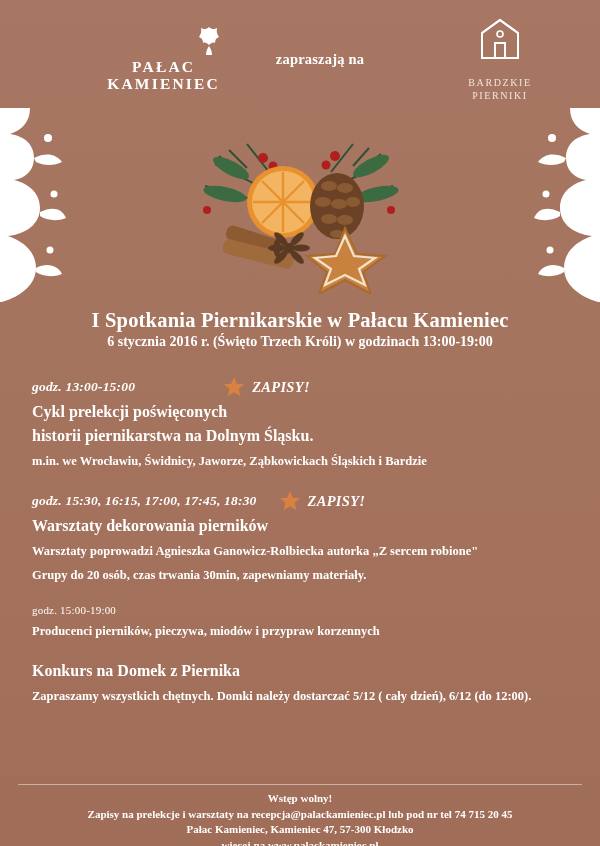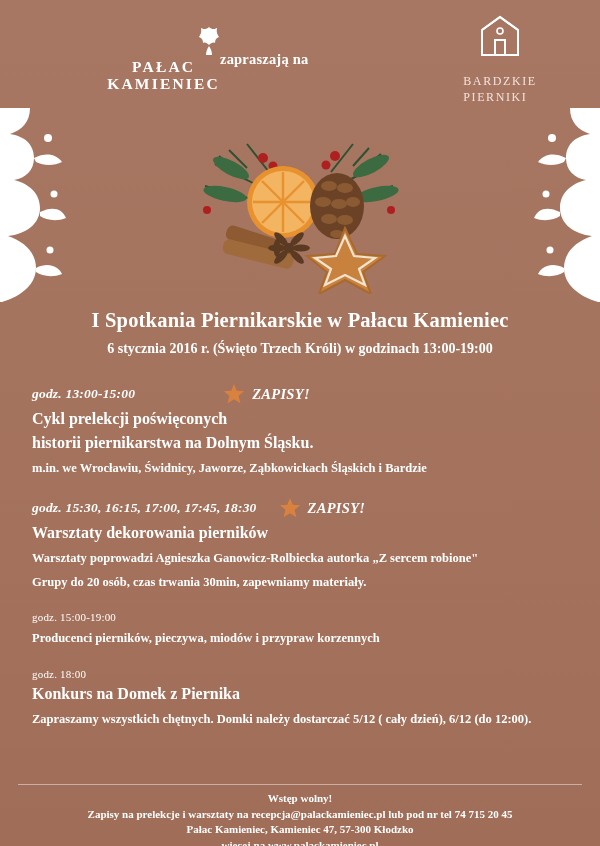--- a/index.html
+++ b/index.html
@@ -42,37 +42,37 @@
     text-align: center;
     line-height: 1.12;
     letter-spacing: 2.2px;
     font-size: 15.5px;
     font-weight: bold;
     color: #fff;
   }
   .logo-left-text .l2 { font-size: 15.5px; }
   .invite {
     flex: 1;
-    text-align: left;
+    text-align: center;
     font-size: 14.5px;
     font-weight: bold;
     letter-spacing: .2px;
     padding-right: 20px;
   }
   .logo-right {
     width: 120px;
     display: flex;
     flex-direction: column;
     align-items: center;
   }
   .house-icon { width: 46px; height: 46px; }
   .logo-right-text {
     margin-top: 14px;
-    text-align: left;
-    font-size: 12px;
+    text-align: center;
+    font-size: 10px;
     letter-spacing: 1.6px;
     line-height: 1.35;
     color: #f0e4de;
   }
 
   
   .orn {
     position: absolute;
     width: 66px;
     height: 210px;
@@ -100,21 +100,21 @@
     font-family: Liberation Serif, serif;
   }
   .title-main {
     font-size: 20.5px;
     font-weight: bold;
     letter-spacing: .2px;
   }
   .title-sub {
     font-size: 14px;
     font-weight: bold;
-    margin-top: 9px;
+    margin-top: 2px;
   }
 
   
   .program {
     padding: 26px 22px 0 32px;
   }
   .block { margin-bottom: 20px; }
   .time-row {
     display: flex;
     align-items: center;
@@ -339,23 +339,20 @@
     </div>
 
     <div class="block">
       <div class="time-row">
         <span class="time plain">godz. 15:00-19:00</span>
       </div>
       <div class="desc">Producenci pierników, pieczywa, miodów i przypraw korzennych</div>
     </div>
 
     <div class="block">
-      <div class="time-row">
-        <span class="time plain">godz. 18:00</span>
-      </div>
       <div class="head">Konkurs na Domek z Piernika</div>
       <div class="desc">Zapraszamy wszystkich chętnych. Domki należy dostarczać 5/12 ( cały dzień), 6/12 (do 12:00).</div>
     </div>
 
   </div>
 
   <div class="footer">
     <div>Wstęp wolny!</div>
     <div>Zapisy na prelekcje i warsztaty na recepcja@palackamieniec.pl lub pod nr tel 74 715 20 45</div>
     <div>Pałac Kamieniec, Kamieniec 47, 57-300 Kłodzko</div>

